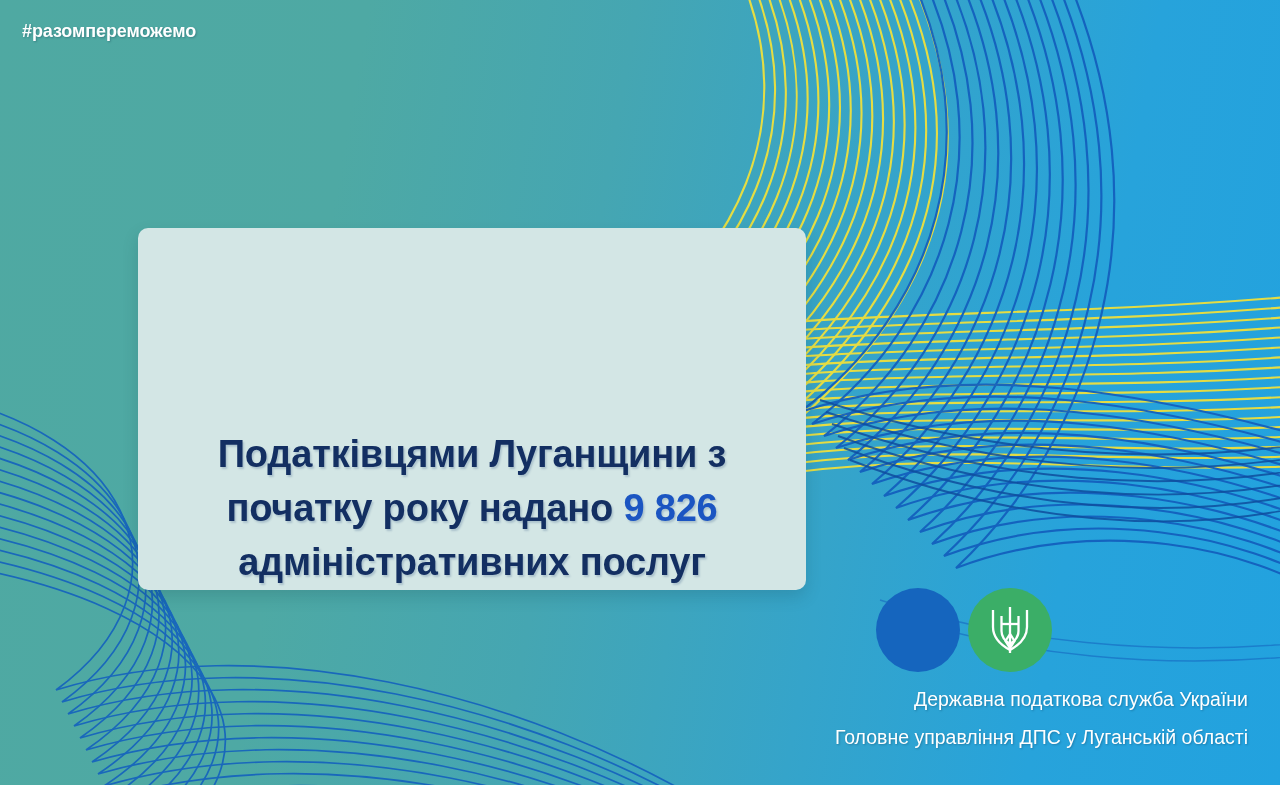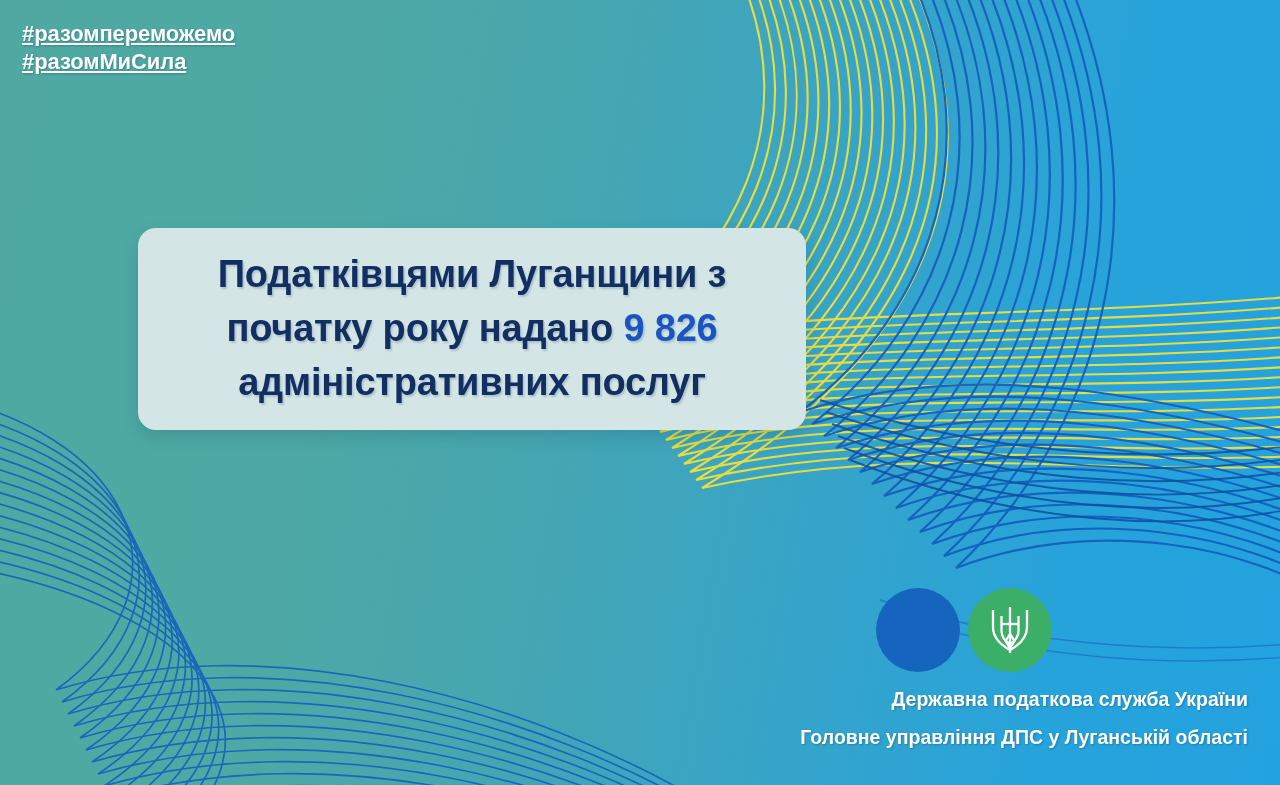--- a/index.html
+++ b/index.html
@@ -36,41 +36,40 @@
   .hashtags {
     position: absolute;
     left: 22px;
     top: 20px;
     z-index: 6;
     line-height: 1.26;
   }
   .hashtags .tag {
     display: block;
     color: #ffffff;
-    font-size: 22px;
+    font-size: 18px;
     font-weight: bold;
     letter-spacing: -0.1px;
     text-shadow: 1px 1px 2px rgba(12,45,70,0.30);
     white-space: nowrap;
-    text-decoration: underline;
   }
 
   
   .card {
     position: absolute;
     left: 138px;
     top: 228px;
     width: 668px;
-    height: 202px;
+    height: 362px;
     background: #D3E6E5;
-    border-radius: 18px;
+    border-radius: 10px;
     box-shadow: 0 7px 16px rgba(18,60,70,0.18);
     z-index: 5;
     display: flex;
-    align-items: center;
+    align-items: flex-end;
     justify-content: center;
   }
   .card-text {
     margin: 0;
     padding: 0 34px;
     text-align: center;
     color: #132F62;
     font-size: 38px;
     font-weight: bold;
     line-height: 1.42;
@@ -120,21 +119,21 @@
   .footer {
     position: absolute;
     right: 32px;
     bottom: 36px;
     text-align: right;
     z-index: 6;
   }
   .footer .line {
     display: block;
     color: #ffffff;
-    font-weight: bold;
+    font-weight: normal;
     text-shadow: 1px 1px 2px rgba(12,45,70,0.30);
     white-space: nowrap;
   }
   .footer .line-1 { font-size: 19.5px; margin-bottom: 15px; }
   .footer .line-2 { font-size: 19.5px; text-align: right; }
 </style>
 </head>
 <body>
 
 <div class="poster">
@@ -226,21 +225,20 @@
       <g fill="none" stroke="#1461BE" stroke-width="1.5" opacity="0.55">
         <path d="M 880 600 C 1000 640 1160 660 1330 640"></path>
         <path d="M 886 612 C 1006 654 1166 674 1330 652"></path>
       </g>
 
     </g>
   </svg>
 
   <div class="hashtags">
     <span class="tag">#разомпереможемо</span>
-    <span class="tag">#разомМиСила</span>
   </div>
 
   <div class="card">
     <p class="card-text"><span>Податківцями Луганщини з</span>
       <span>початку року надано </span><span class="hl">9 826</span>
       <span>адміністративних послуг</span></p>
   </div>
 
   <div class="logo">
     <div class="circle circle-blue"></div>

